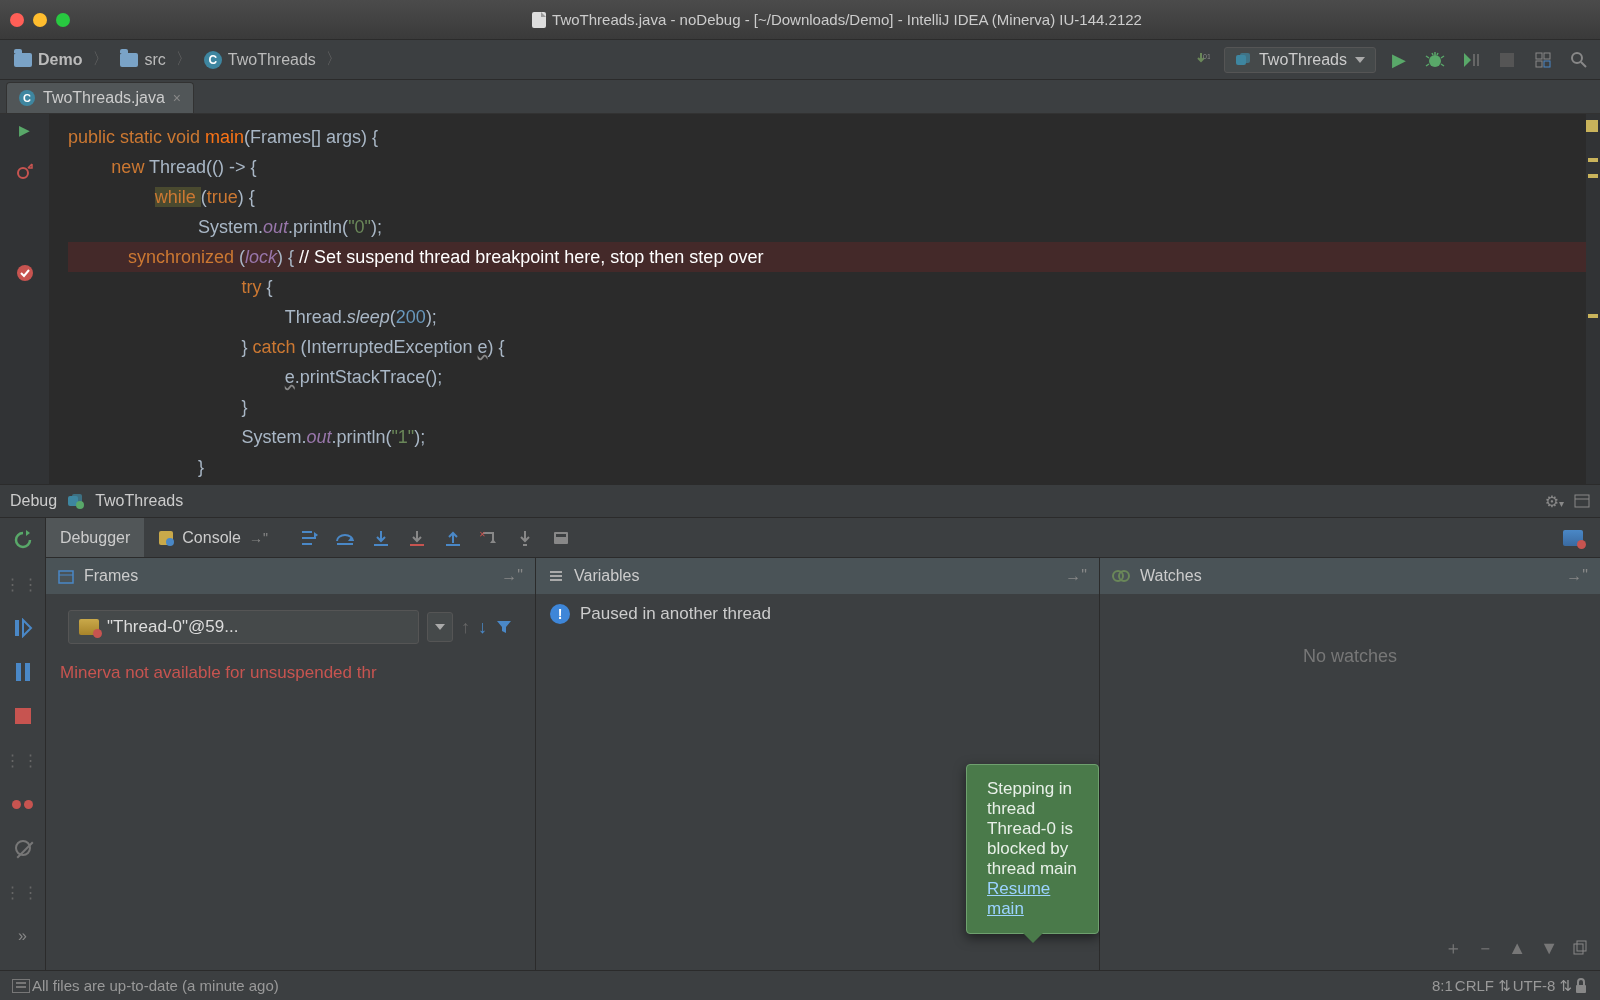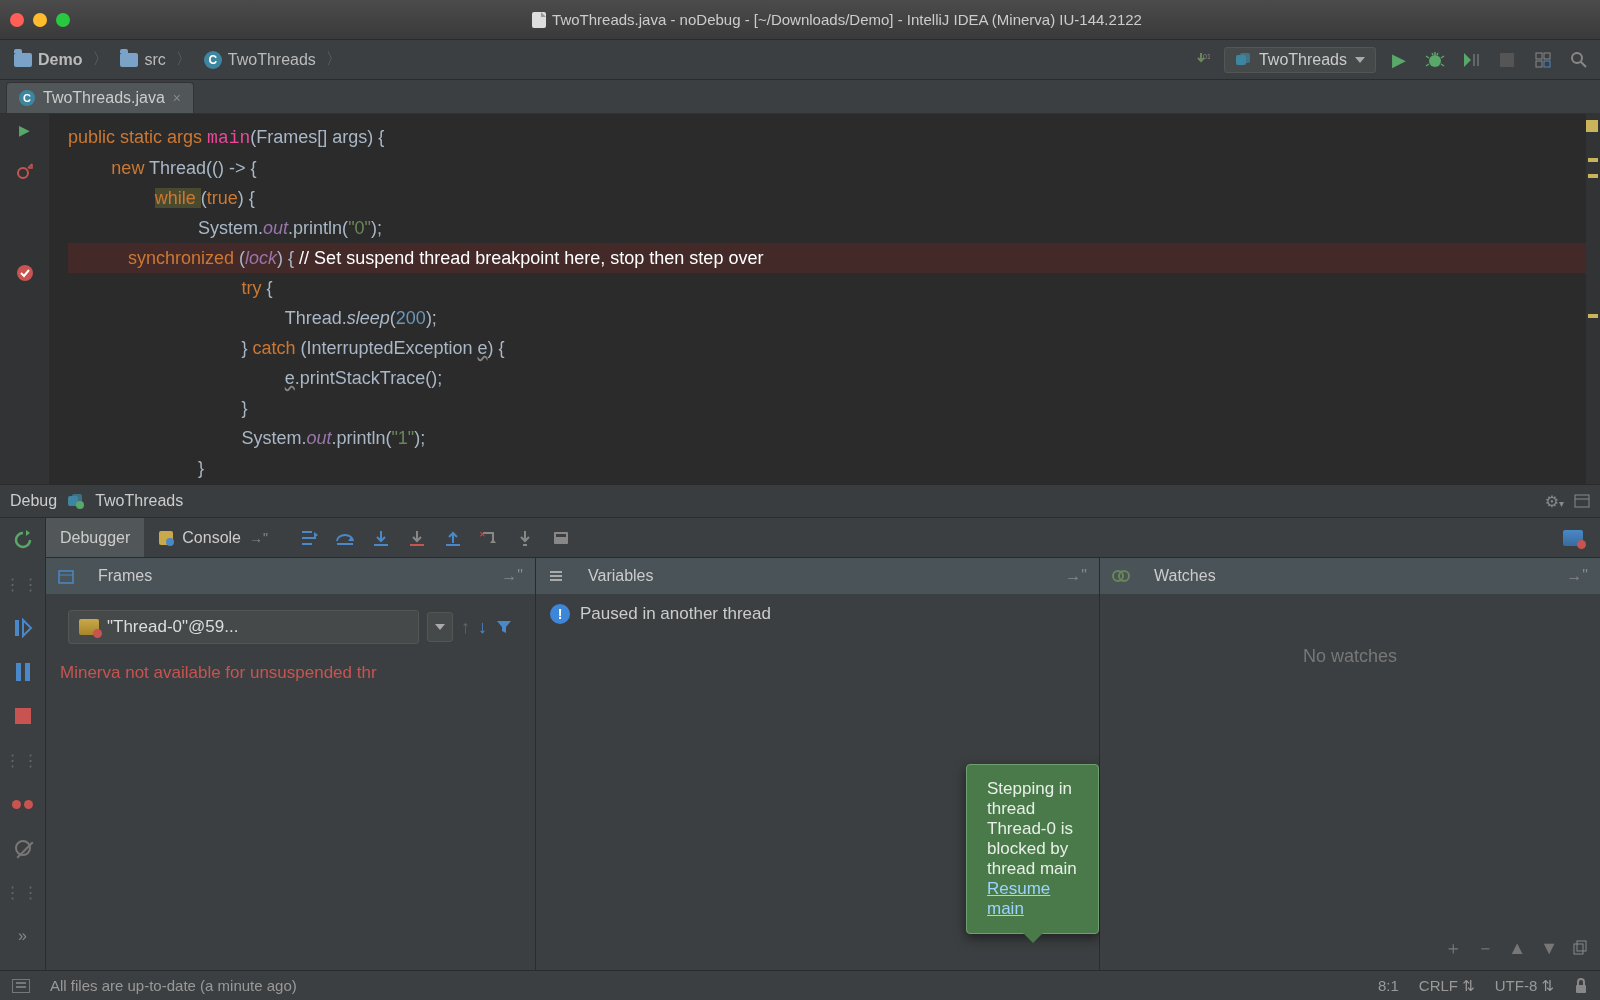--- a/index.html
+++ b/index.html
@@ -37,21 +37,21 @@
 
 .editor-wrap{flex:0 0 370px;display:flex;background:#2b2b2b;position:relative;overflow:hidden;}
 .gutter{width:50px;background:#313335;border-right:1px solid #2b2b2b;display:flex;flex-direction:column;padding-top:8px;align-items:center;gap:4px;font-size:14px;}
 .g-run{color:#59a869;}
 .code{flex:1;padding:8px 0 8px 18px;font-family:Menlo,Consolas,monospace;font-size:18px;line-height:30px;color:#a9b7c6;white-space:pre;}
 .kw{color:#cc7832;}
 .str{color:#6a8759;}
 .num{color:#6897bb;}
 .fld{color:#9876aa;font-style:italic;}
 .cmt{color:#ffffff;}
-.mname{color:#ec4899;font-family:Liberation Mono, monospace;}
+.mname{color:#f97316;}
 .hit-line{background:rgba(85,40,40,.6);display:inline-block;width:100%;}
 .hl{background:#4a4a2f;}
 .err{text-decoration:underline wavy #888;}
 .right-marks{position:absolute;right:0;top:0;width:14px;height:100%;background:#313335;}
 .mark{position:absolute;right:2px;width:10px;height:4px;}
 
 .debug-head{height:34px;background:#3a3d3f;border-top:1px solid #2b2b2b;border-bottom:1px solid #2b2b2b;display:flex;align-items:center;padding:0 10px;font-size:16px;color:#ccc;gap:10px;}
 .debug-head .spacer{flex:1;}
 .gear{color:#888;}
 
@@ -72,21 +72,21 @@
 .dbg-tabs{height:40px;background:#3c3f41;border-bottom:1px solid #2b2b2b;display:flex;align-items:center;}
 .dbg-tab{padding:0 14px;height:100%;display:flex;align-items:center;gap:8px;font-size:16px;color:#ccc;}
 .dbg-tab.active{background:#515658;}
 .dbg-tab .pin{color:#888;font-size:14px;}
 .step-btns{display:flex;gap:6px;margin-left:12px;}
 .sbtn{width:30px;height:30px;display:flex;align-items:center;justify-content:center;color:#888;}
 .sbtn.on{color:#4a88c7;}
 
 .panels{flex:1;display:flex;min-height:0;}
 .panel{display:flex;flex-direction:column;border-right:1px solid #2b2b2b;min-width:0;}
-.panel-head{height:36px;background:#4a5357;display:flex;align-items:center;padding:0 12px;font-size:16px;color:#ccc;gap:24px;}
+.panel-head{height:36px;background:#4a5357;display:flex;align-items:center;padding:0 12px;font-size:16px;color:#ccc;gap:10px;}
 .panel-head .sp{flex:1;}
 .panel-head .pin{color:#888;}
 .panel-body{flex:1;background:#3c3f41;padding:10px 14px;font-size:17px;color:#ccc;position:relative;}
 
 
 .frames-tools{display:flex;align-items:center;gap:8px;padding:6px 8px;border-bottom:1px solid transparent;}
 .thread-dd{flex:1;display:flex;align-items:center;gap:8px;background:#45494a;border:1px solid #555;border-radius:3px;padding:6px 10px;color:#ddd;font-size:17px;min-width:0;}
 .thread-dd .txt{flex:1;overflow:hidden;text-overflow:ellipsis;white-space:nowrap;}
 .dd-caret{width:26px;height:30px;border:1px solid #555;background:#45494a;display:flex;align-items:center;justify-content:center;border-radius:3px;}
 .nav-arrow{color:#666;font-size:18px;}
@@ -102,21 +102,21 @@
 
 
 .tip{position:absolute;left:430px;bottom:36px;background:#4a7a4a;border:1px solid #6fa06f;color:#e8f0e8;padding:14px 20px;border-radius:4px;font-size:17px;box-shadow:0 4px 12px rgba(0,0,0,.5);}
 .tip a{color:#9cd3ff;text-decoration:underline;}
 .tip::after{content:"";position:absolute;left:50%;bottom:-10px;margin-left:-10px;width:0;height:0;border-left:10px solid transparent;border-right:10px solid transparent;border-top:10px solid #4a7a4a;}
 
 
 .watch-tools{position:absolute;right:12px;bottom:10px;display:flex;gap:14px;color:#777;font-size:18px;align-items:center;}
 
 
-.status{height:30px;background:#3c3f41;border-top:1px solid #2b2b2b;display:flex;align-items:center;padding:0 12px;font-size:15px;color:#999;gap:20px;}
+.status{height:30px;background:#3c3f41;border-top:1px solid #2b2b2b;display:flex;align-items:center;padding:0 12px;font-size:15px;color:#999;gap:2px;}
 .status .sp{flex:1;}
 .status .sicon{width:18px;height:14px;border:1px solid #777;position:relative;}
 .status .sicon::before{content:"";position:absolute;left:3px;top:2px;width:10px;height:2px;background:#777;box-shadow:0 4px 0 #777;}
 
 svg{display:block;}
 </style>
 </head>
 <body>
 
 <div class="window">
@@ -216,21 +216,21 @@
       </div>
       <div style="height:30px"></div>
       <div style="height:30px"></div>
       <div style="height:30px;display:flex;align-items:center;justify-content:center">
         <svg width="18" height="18">
             <circle cx="9" cy="9" r="8" fill="#c75450"></circle>
             <path d="M5 9l3 3 5-6" stroke="#fff" stroke-width="2" fill="none"></path>
           </svg>
       </div>
     </div>
-<div class="code"><span class="kw">public </span><span class="kw">static </span><span class="kw">args </span><span class="mname">main</span><span>(Frames[] args) {</span>
+<div class="code"><span class="kw">public </span><span class="kw">static </span><span class="kw">void </span><span class="mname">main</span><span>(Frames[] args) {</span>
     <span class="kw">new </span><span>Thread(() -&gt; {</span>
         <span class="kw hl">while </span><span>(</span><span class="kw">true</span><span>) {</span>
             <span>System.</span><span class="fld">out</span><span>.println(</span><span class="str">"0"</span><span>);</span>
 <span class="hit-line">            <span class="kw">synchronized </span><span>(</span><span class="fld">lock</span><span>) { </span><span class="cmt">// Set suspend thread breakpoint here, stop then step over</span></span>
                 <span class="kw">try </span><span>{</span>
                     <span>Thread.</span><span style="font-style:italic">sleep</span><span>(</span><span class="num">200</span><span>);</span>
                 <span>} </span><span class="kw">catch </span><span>(InterruptedException </span><span class="err">e</span><span>) {</span>
                     <span class="err">e</span><span>.printStackTrace();</span>
                 <span>}</span>
                 <span>System.</span><span class="fld">out</span><span>.println(</span><span class="str">"1"</span><span>);</span>

